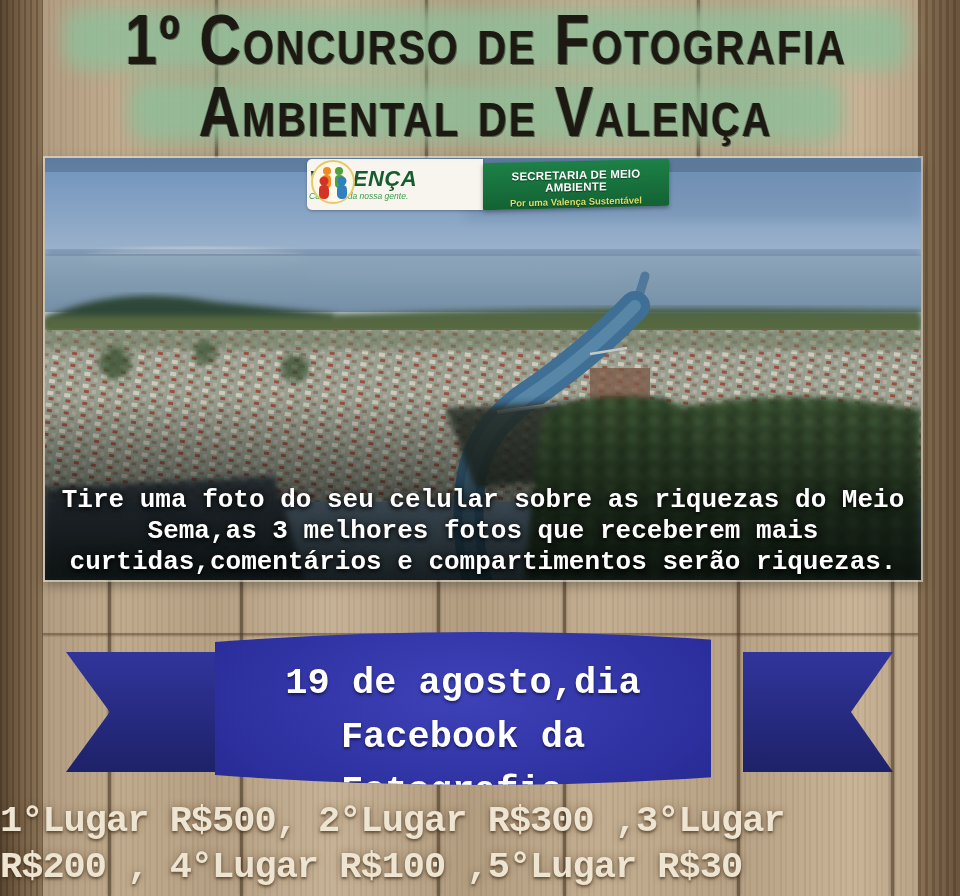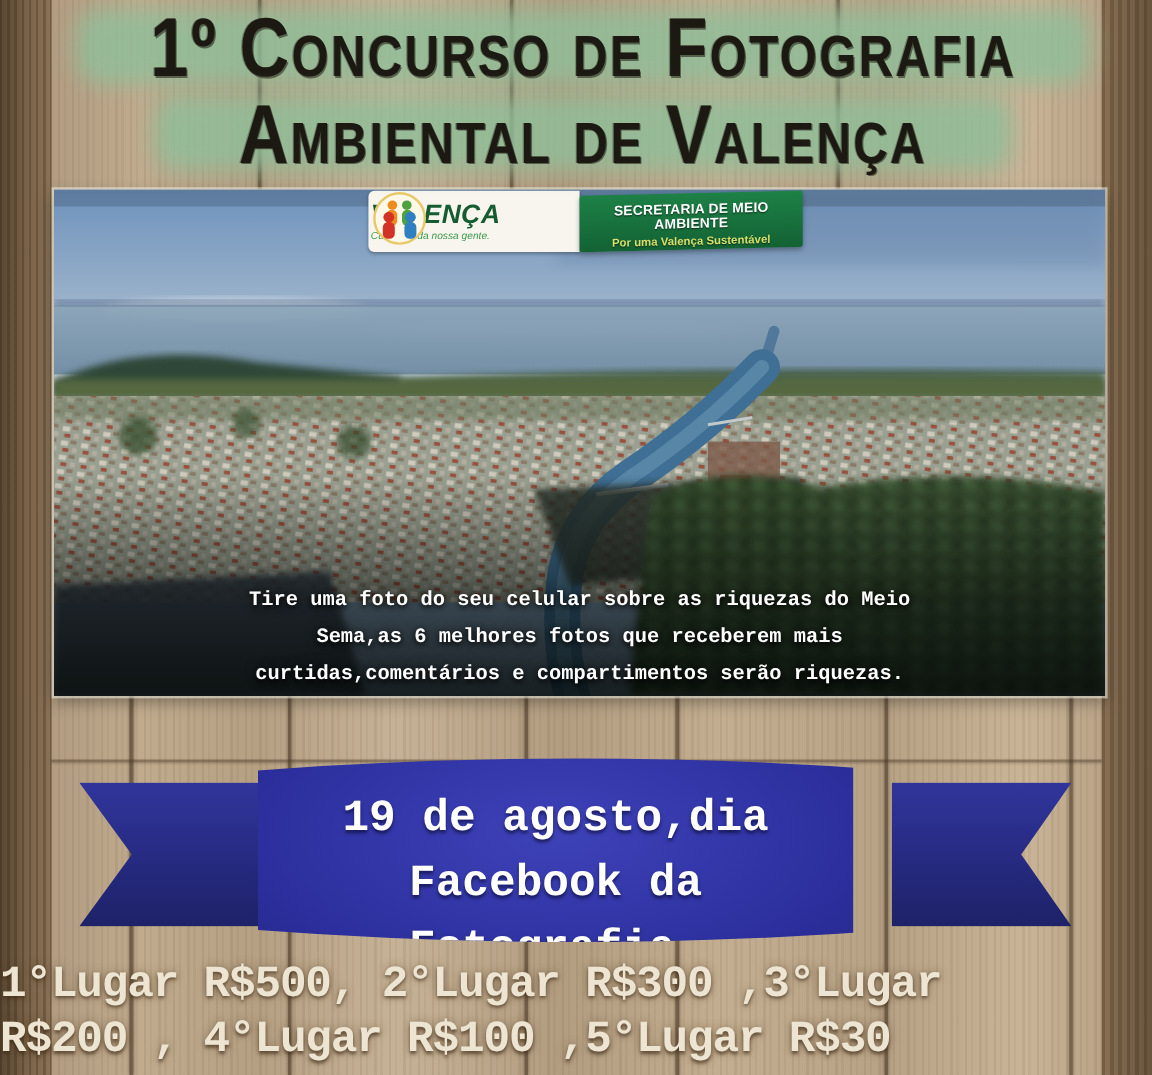--- a/index.html
+++ b/index.html
@@ -48,21 +48,21 @@
   .logo-tagline{font-style:italic;font-size:8.5px;color:#3d9a4e;display:block;margin-top:2px;}
   .sec-banner{position:absolute;left:438px;top:3px;width:186px;height:47px;z-index:2;
       background:linear-gradient(180deg,#1d8146,#136234);transform:skewY(-1.4deg);
       border-radius:2px;text-align:center;box-shadow:0 2px 4px rgba(0,0,0,.35);padding-top:8px;box-sizing:border-box;}
   .sec-line1{display:block;color:#fff;font-weight:800;font-size:11.5px;letter-spacing:.2px;
       text-shadow:0 1px 1px rgba(0,0,0,.5);}
   .sec-line2{display:block;color:#d8de6a;font-weight:700;font-size:9.5px;margin-top:3px;
       text-shadow:0 1px 1px rgba(0,0,0,.5);}
 
   .photo-caption{position:absolute;left:0;right:0;bottom:2px;z-index:2;text-align:center;
-      font-family:"Liberation Mono",monospace;font-weight:700;font-size:17px;line-height:31px;
+      font-family:"Liberation Mono",monospace;font-weight:700;font-size:26px;line-height:31px;
       color:#ffffff;text-shadow:0 2px 4px rgba(0,0,0,.85),0 0 10px rgba(0,0,0,.6);}
   .photo-caption span{display:block;}
 
   
   .ribbon{position:absolute;left:66px;top:627px;width:827px;height:163px;z-index:3;}
   .flag{position:absolute;top:25px;height:120px;
       background:linear-gradient(180deg,#31359b 0%,#262a80 55%,#1e2268 100%);
       filter:drop-shadow(0 3px 3px rgba(0,0,0,.35));}
   .flag.left{left:0;width:151px;clip-path:polygon(0% 0%,100% 0%,100% 100%,0% 100%,29% 50%);}
   .flag.right{right:0;width:150px;clip-path:polygon(0% 0%,100% 0%,72% 50%,100% 100%,0% 100%);}
@@ -211,21 +211,21 @@
       </div>
     </div>
 
     <div class="sec-banner">
       <span class="sec-line1">SECRETARIA DE MEIO AMBIENTE</span>
       <span class="sec-line2">Por uma Valença Sustentável</span>
     </div>
 
     <div class="photo-caption">
       <span>Tire uma foto do seu celular sobre as riquezas do Meio</span>
-      <span>Sema,as 6 melhores fotos que receberem mais</span>
+      <span>Sema,as 3 melhores fotos que receberem mais</span>
       <span>curtidas,comentários e compartimentos serão riquezas.</span>
     </div>
   </div>
 
   <div class="ribbon">
     <div class="flag left"></div>
     <div class="flag right"></div>
     <div class="ribbon-panel">
       <div class="ribbon-text">
         <span>19 de agosto,dia</span>

